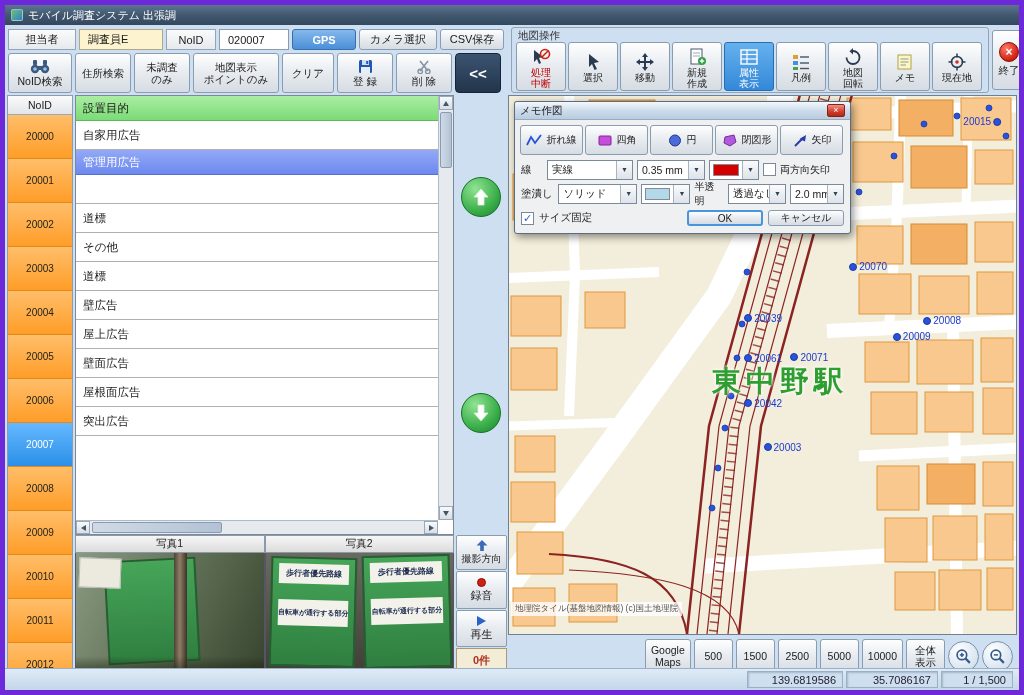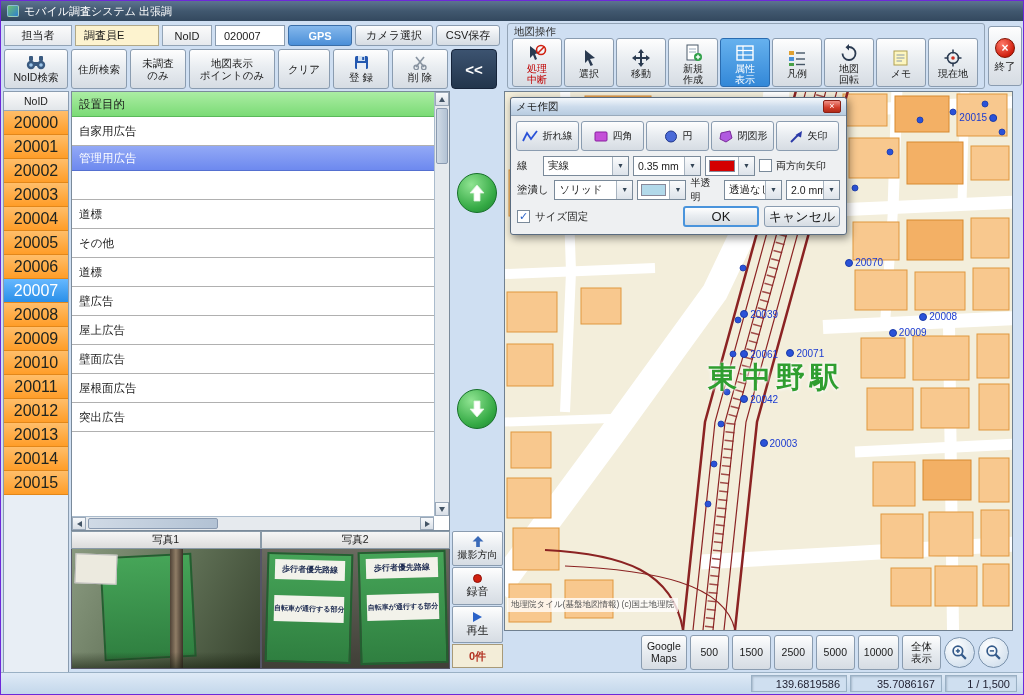--- a/index.html
+++ b/index.html
@@ -1,18 +1,18 @@
 <!DOCTYPE html>
 <html><head>
 <meta charset="utf-8">
 <style>
 *{box-sizing:border-box;margin:0;padding:0}
 html,body{background:#93a3b5}
 body{font-family:"Liberation Sans","DejaVu Sans",sans-serif}
-.window{position:relative;width:1024px;height:695px;margin:0 auto;background:#cfdff2;border:1px solid #6d28d9;overflow:hidden;font-size:12px;color:#1a1a1a}
+.window{position:relative;width:1024px;height:695px;margin:0 auto;background:#cfdff2;border:5px solid #6d28d9;overflow:hidden;font-size:12px;color:#1a1a1a}
 .titlebar{position:absolute;left:0;top:0;right:0;height:20px;background:linear-gradient(#5d7490,#41586f 50%,#33485e);display:flex;align-items:center;gap:5px;padding:0 6px;color:#fff;font-size:11px}
 .app-icon{width:12px;height:12px;background:linear-gradient(135deg,#6ec06e,#2d7fd0);border:1px solid rgba(255,255,255,.4);border-radius:2px}
 .btn{background:linear-gradient(#fefefe,#e9edf1 45%,#d6dce3);border:1px solid #8a9cb0;border-radius:3px;display:flex;align-items:center;justify-content:center;color:#1a1a1a;cursor:default}
 .row1{position:absolute;left:3px;top:24px;height:21px;display:flex;gap:3px}
 .row1>*{height:21px;font-size:11px}
 .box{border:1px solid #93a4b6;display:flex;align-items:center;justify-content:center;background:linear-gradient(#fbfbfb,#e6e9ed)}
 .field-cream{background:#fdf3cf;border:1px solid #b0a888;display:flex;align-items:center;padding:0 8px}
 .field-white{background:#fff;border:1px solid #8a9cb0;display:flex;align-items:center;padding:0 8px}
 .gps{background:linear-gradient(#85b8ec,#4b8fd8);color:#fff;font-weight:bold;border-color:#3a6ea8}
 .row2{position:absolute;left:3px;top:48px;height:40px;display:flex;gap:3px}
@@ -21,21 +21,21 @@
 .map-ops{position:absolute;left:506px;top:22px;width:478px;height:66px;border:1px solid #93a4b6;border-radius:3px}
 .map-ops-title{position:absolute;left:6px;top:1px;font-size:10.5px;color:#333}
 .map-ops-row{position:absolute;left:4px;top:14px;display:flex;gap:2px}
 .ops-btn{width:50px;height:49px;flex-direction:column;gap:1px;font-size:10px;line-height:1.1;text-align:center;white-space:pre-line;padding-top:3px}
 .ops-btn.active{background:linear-gradient(#66b1ee,#3388d8);color:#fff;border-color:#2a6cb0}
 .ops-btn.danger{color:#c00000}
 .exit-btn{position:absolute;left:987px;top:25px;width:34px;height:60px;flex-direction:column;gap:2px;font-size:10.5px}
 .x-circle{width:20px;height:20px;border-radius:50%;background:radial-gradient(circle at 35% 30%,#ff7a6a,#d02010 70%,#a01000);border:1px solid #801000;color:#fff;font-size:12px;font-weight:bold;display:flex;align-items:center;justify-content:center}
 .noid-col{position:absolute;left:2px;top:90px;width:66px;height:583px;background:#e8eef5;border:1px solid #8a9cb0}
 .noid-header{height:19px;background:linear-gradient(#fafafa,#e2e6ea);border-bottom:1px solid #99aabb;display:flex;align-items:center;justify-content:center;font-size:10.5px}
-.noid-item{height:24px;background:linear-gradient(#ffbe6a,#ff9d28);border-bottom:1px solid #e2871a;display:flex;align-items:center;justify-content:center;font-size:16px;color:#20241f}
+.noid-item{height:44px;background:linear-gradient(#ffbe6a,#ff9d28);border-bottom:1px solid #e2871a;display:flex;align-items:center;justify-content:center;font-size:10px;color:#20241f}
 .noid-item.selected{background:linear-gradient(#66b8ff,#2a8fe8);color:#fff}
 .cat-list{position:absolute;left:70px;top:90px;width:379px;height:440px;background:#fff;border:1px solid #7a8a9a}
 .cat-rows{position:absolute;left:0;top:0;right:15px;bottom:14px;overflow:hidden;background:#fff}
 .cat-row{height:29px;border-bottom:1px solid #b0b0b0;display:flex;align-items:center;padding-left:7px;font-size:11.5px;background:#fff}
 .cat-row.green{height:25px;background:linear-gradient(#abeda3,#7bdb76);border-bottom-color:#5ab95a}
 .cat-row.blue{height:25px;background:linear-gradient(#93a9f6,#6d89ef);color:#fff;border-bottom-color:#5570d0}
 .cat-row.orange{height:25px;background:linear-gradient(#ffbc52,#fb9b0e);border-bottom-color:#d88208}
 .vscroll{position:absolute;top:0;right:0;bottom:14px;width:15px;background:#e6eaee;border-left:1px solid #aabbcc}
 .hscroll{position:absolute;left:0;right:15px;bottom:0;height:14px;background:#e6eaee;border-top:1px solid #aabbcc}
 .sb-btn{position:absolute;background:linear-gradient(#f8fafc,#d8dee6);border:1px solid #9aa8b8;display:flex;align-items:center;justify-content:center}
@@ -72,21 +72,21 @@
 .dlg-close{margin-left:auto;width:18px;height:13px;background:linear-gradient(#f09086,#d23d2a 60%,#b02a18);border:1px solid #8a2015;border-radius:2px;color:#fff;font-size:9px;line-height:1;display:flex;align-items:center;justify-content:center}
 .dlg-tools{display:flex;gap:2px;margin:5px 5px 4px}
 .dlg-tool{width:63px;height:30px;gap:4px;font-size:10px}
 .dlg-row{display:flex;align-items:center;gap:4px;margin:3px 6px;font-size:10.5px;height:21px}
 .combo{background:#fff;border:1px solid #7a8a9a;height:20px;display:flex;align-items:center;font-size:10.5px}
 .combo .ctext{flex:1;padding-left:4px;white-space:nowrap;overflow:hidden}
 .combo .carrow{width:16px;align-self:stretch;background:linear-gradient(#fafbfc,#dde3ea);border-left:1px solid #a8b4c0;display:flex;align-items:center;justify-content:center;font-size:7px;color:#345}
 .swatch{flex:1;margin:3px;border:1px solid #889;height:12px}
 .check{width:13px;height:13px;background:#fff;border:1px solid #7a8a9a;display:inline-flex;align-items:center;justify-content:center;font-size:11px;color:#2a62c8;font-weight:bold;flex:none}
 .dlg-footer{display:flex;align-items:center;margin:6px 6px 7px;gap:5px;font-size:10.5px}
-.dlg-btn{width:76px;height:21px;font-size:13px}
+.dlg-btn{width:76px;height:16px;font-size:10px}
 .dlg-btn.primary{border:2px solid #4a94dc}
 .map-toolbar{position:absolute;left:503px;top:632px;width:509px;height:38px;display:flex;align-items:center;justify-content:flex-end;gap:3px;padding-right:4px}
 .scale-group{display:flex;gap:3px;align-items:center}
 .scale-btn{height:35px;min-width:39px;padding:0 5px;font-size:10.5px;white-space:pre-line;line-height:1.15;text-align:center}
 .zoom-btn{width:31px;height:31px;border-radius:50%;background:radial-gradient(circle at 35% 30%,#ffffff,#d8e4f0 70%,#bccedf);border:1px solid #7a92ac;display:flex;align-items:center;justify-content:center}
 .statusbar{position:absolute;left:0;right:0;bottom:0;height:22px;background:linear-gradient(#dfeaf6,#c3d7eb);border-top:1px solid #9ab0c4;display:flex;align-items:center;justify-content:flex-end;gap:3px;padding:0 6px;font-size:11px;color:#223}
 .status-cell{height:17px;min-width:70px;background:#cfdff0;border:1px solid #9ab0c4;box-shadow:inset 1px 1px 2px rgba(90,110,130,.35);display:flex;align-items:center;justify-content:flex-end;padding:0 6px}
 .icon{display:flex;align-items:center;justify-content:center}
 </style>
 </head>

